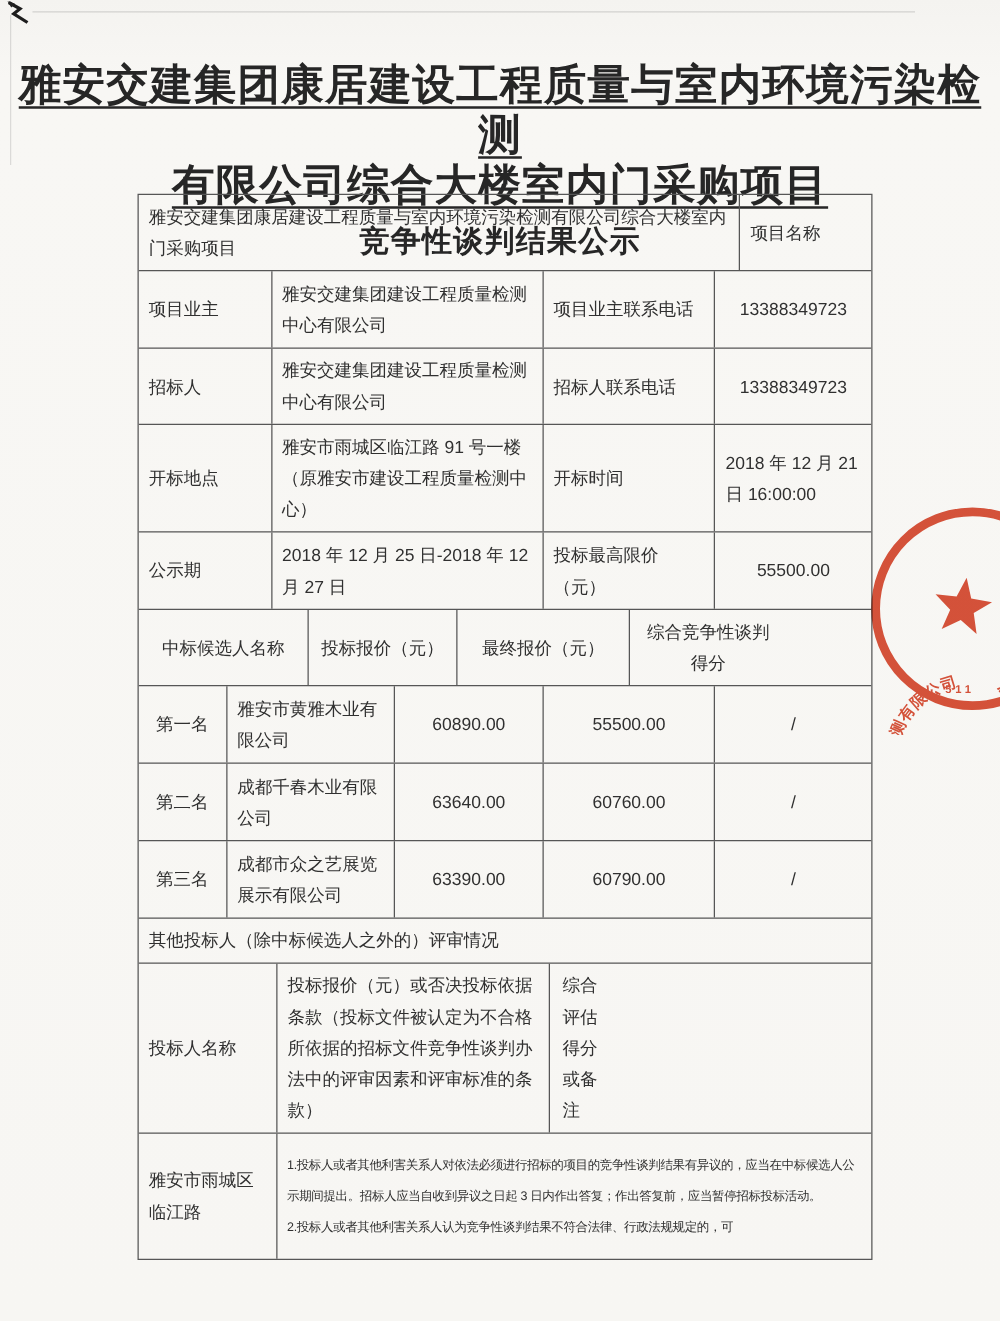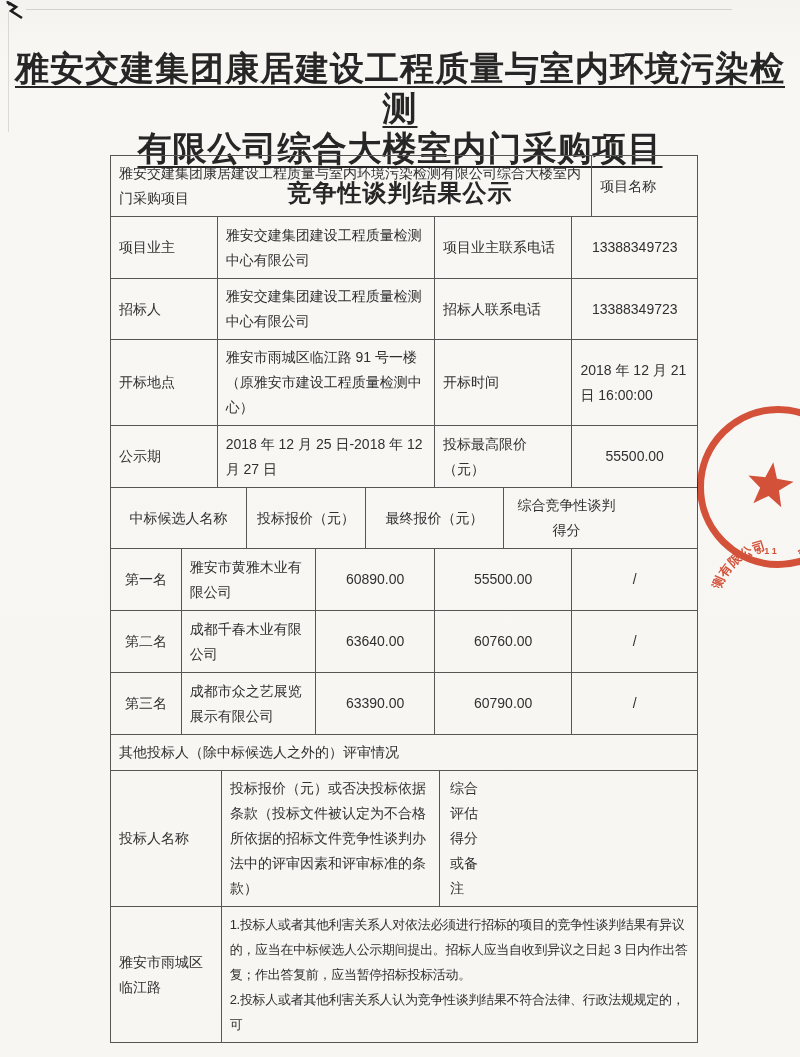--- a/index.html
+++ b/index.html
@@ -35,21 +35,21 @@
   .row:first-child { border-top:none; }
   .c {
     box-sizing:border-box; border-left:1px solid #565656;
     padding:5px 8px; display:flex; align-items:center;
     line-height:25px;
   }
   .c:first-child { border-left:none; }
   .ctr { justify-content:center; text-align:center; }
   .tight { padding-left:5px; padding-right:5px; }
   .vpad { padding-left:10px; padding-right:10px; }
-  .notice-cell { flex-direction:column; align-items:flex-start; justify-content:center; font-size:13px; letter-spacing:-0.3px; line-height:25px; }
+  .notice-cell { flex-direction:column; align-items:flex-start; justify-content:center; font-size:10px; letter-spacing:-0.3px; line-height:25px; }
 
   .w58{width:58px} .w70{width:70px} .w106{width:106px} .w110{width:110px}
   .w119{width:119px} .w126{width:126px} .w135{width:135px} .w138{width:138px}
   .w202{width:202px} .w218{width:218px} .w478{width:478px} .w482{width:482px} .w588{width:588px}
 
   .h60{min-height:59px} .h62{min-height:62px} .h78{min-height:78px}
   .h61{min-height:61px} .h32{min-height:31px} .h132{min-height:132px} .h102{min-height:101px}
 
   
   .seal { position:absolute; left:690px; top:398px; mix-blend-mode:multiply; opacity:.92; }

